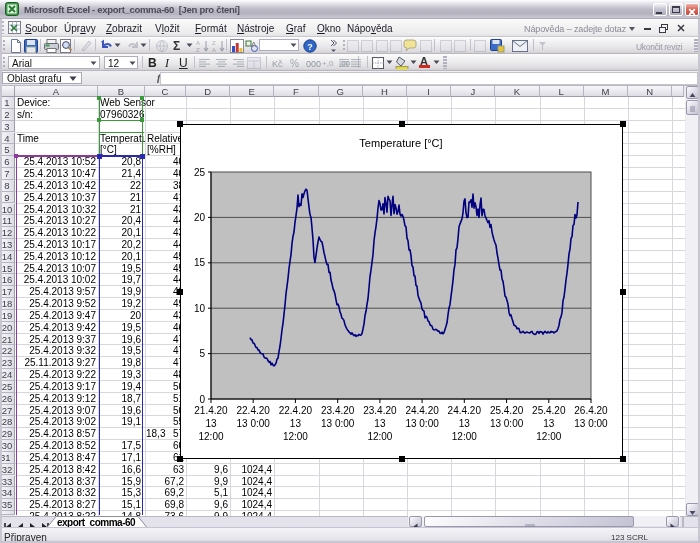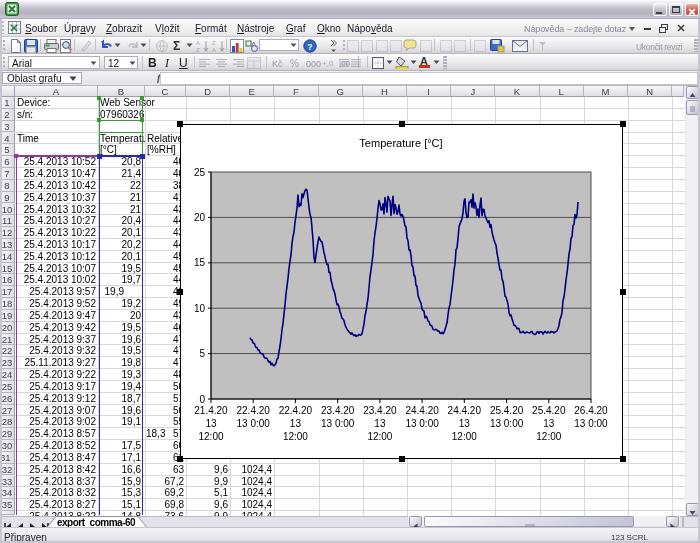--- a/index.html
+++ b/index.html
@@ -7,20 +7,21 @@
 .abs { position:absolute; }
 .cell { position:absolute; font-size:10px; color:#000; white-space:nowrap; }
 
 </style></head><body>
 <div class="abs" style="left:0;top:0;width:700px;height:19px;background:linear-gradient(180deg,#fdfdfe 0%,#e9e8ee 15%,#c0bec9 45%,#b3b1bd 70%,#c8c6d1 92%,#9f9dab 100%);">
 <svg class="abs" style="left:5px;top:2px" width="14" height="14" viewBox="0 0 14 14">
       <rect x="0.5" y="0.5" width="13" height="13" rx="2" fill="#3f9948" stroke="#1d5c26"></rect>
       <rect x="2.5" y="2.5" width="9" height="9" fill="#fff" opacity="0.85"></rect>
       <path d="M4 4 L10 10 M10 4 L4 10" stroke="#217a2b" stroke-width="1.8"></path>
     </svg>
+<div class="abs" style="left:24px;top:4px;font-size:9.5px;letter-spacing:-0.3px;font-weight:bold;color:#4c4b58;">Microsoft Excel - export_comma-60&nbsp;&nbsp;[Jen pro čtení]</div>
 <div class="abs" style="left:653px;top:3px;width:14px;height:13px;border-radius:2px;border:1px solid #fff;background:linear-gradient(180deg,#f2f2f6,#c3c2cf 50%,#adabbc);">
       <div class="abs" style="left:2px;top:8px;width:6px;height:2px;background:#3c3b49;"></div>
     </div>
 <div class="abs" style="left:669px;top:3px;width:14px;height:13px;border-radius:2px;border:1px solid #fff;background:linear-gradient(180deg,#f2f2f6,#c3c2cf 50%,#adabbc);">
       <div class="abs" style="left:2px;top:2px;width:8px;height:7px;border:1px solid #3c3b49;border-top-width:2px;"></div>
     </div>
 <div class="abs" style="left:685px;top:3px;width:14px;height:13px;border-radius:2px;border:1px solid #fff;background:linear-gradient(180deg,#eeb2aa,#d9695c 45%,#c34d3e);"><svg width="12" height="11">
         <path d="M3.2 2.2 L8.8 7.8 M8.8 2.2 L3.2 7.8" stroke="#fff" stroke-width="1.8"></path>
       </svg></div>
 </div>
@@ -421,21 +422,21 @@
 <div class="cell" style="left:17px;top:250.8px;width:79px;height:11.83px;line-height:12.3px;text-align:right;">25.4.2013 10:12</div>
 <div class="cell" style="left:98px;top:250.8px;width:43px;height:11.83px;line-height:12.3px;text-align:right;">20,1</div>
 <div class="cell" style="left:145px;top:250.8px;width:39px;height:11.83px;line-height:12.3px;text-align:right;">45</div>
 <div class="cell" style="left:17px;top:262.6px;width:79px;height:11.83px;line-height:12.3px;text-align:right;">25.4.2013 10:07</div>
 <div class="cell" style="left:98px;top:262.6px;width:43px;height:11.83px;line-height:12.3px;text-align:right;">19,5</div>
 <div class="cell" style="left:145px;top:262.6px;width:39px;height:11.83px;line-height:12.3px;text-align:right;">45</div>
 <div class="cell" style="left:17px;top:274.4px;width:79px;height:11.83px;line-height:12.3px;text-align:right;">25.4.2013 10:02</div>
 <div class="cell" style="left:98px;top:274.4px;width:43px;height:11.83px;line-height:12.3px;text-align:right;">19,7</div>
 <div class="cell" style="left:145px;top:274.4px;width:39px;height:11.83px;line-height:12.3px;text-align:right;">44</div>
 <div class="cell" style="left:17px;top:286.3px;width:79px;height:11.83px;line-height:12.3px;text-align:right;">25.4.2013 9:57</div>
-<div class="cell" style="left:98px;top:286.3px;width:26px;height:11.83px;line-height:12.3px;text-align:right;">19,9</div>
+<div class="cell" style="left:98px;top:286.3px;width:43px;height:11.83px;line-height:12.3px;text-align:right;">19,9</div>
 <div class="cell" style="left:145px;top:286.3px;width:39px;height:11.83px;line-height:12.3px;text-align:right;">43</div>
 <div class="cell" style="left:17px;top:298.1px;width:79px;height:11.83px;line-height:12.3px;text-align:right;">25.4.2013 9:52</div>
 <div class="cell" style="left:98px;top:298.1px;width:43px;height:11.83px;line-height:12.3px;text-align:right;">19,2</div>
 <div class="cell" style="left:145px;top:298.1px;width:39px;height:11.83px;line-height:12.3px;text-align:right;">49</div>
 <div class="cell" style="left:17px;top:309.9px;width:79px;height:11.83px;line-height:12.3px;text-align:right;">25.4.2013 9:47</div>
 <div class="cell" style="left:98px;top:309.9px;width:43px;height:11.83px;line-height:12.3px;text-align:right;">20</div>
 <div class="cell" style="left:145px;top:309.9px;width:39px;height:11.83px;line-height:12.3px;text-align:right;">43</div>
 <div class="cell" style="left:17px;top:321.8px;width:79px;height:11.83px;line-height:12.3px;text-align:right;">25.4.2013 9:42</div>
 <div class="cell" style="left:98px;top:321.8px;width:43px;height:11.83px;line-height:12.3px;text-align:right;">19,5</div>
 <div class="cell" style="left:145px;top:321.8px;width:39px;height:11.83px;line-height:12.3px;text-align:right;">46</div>

